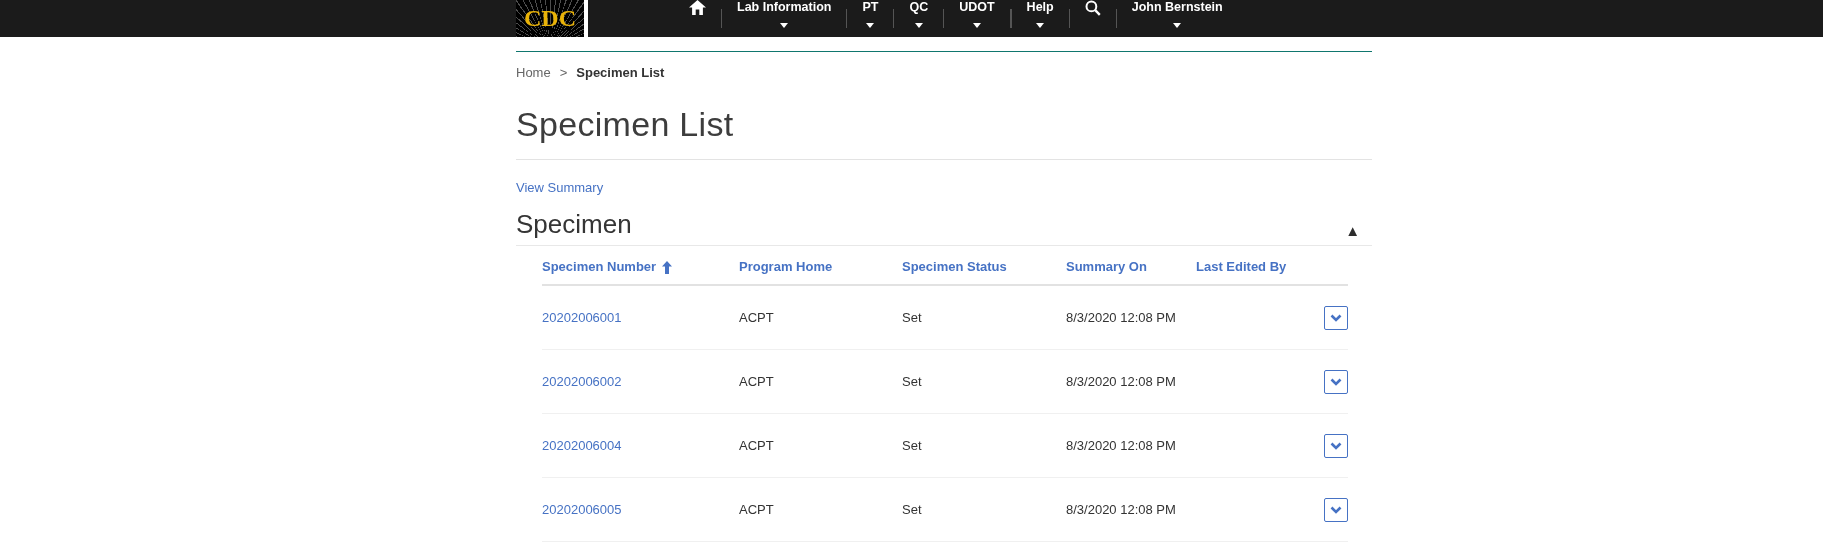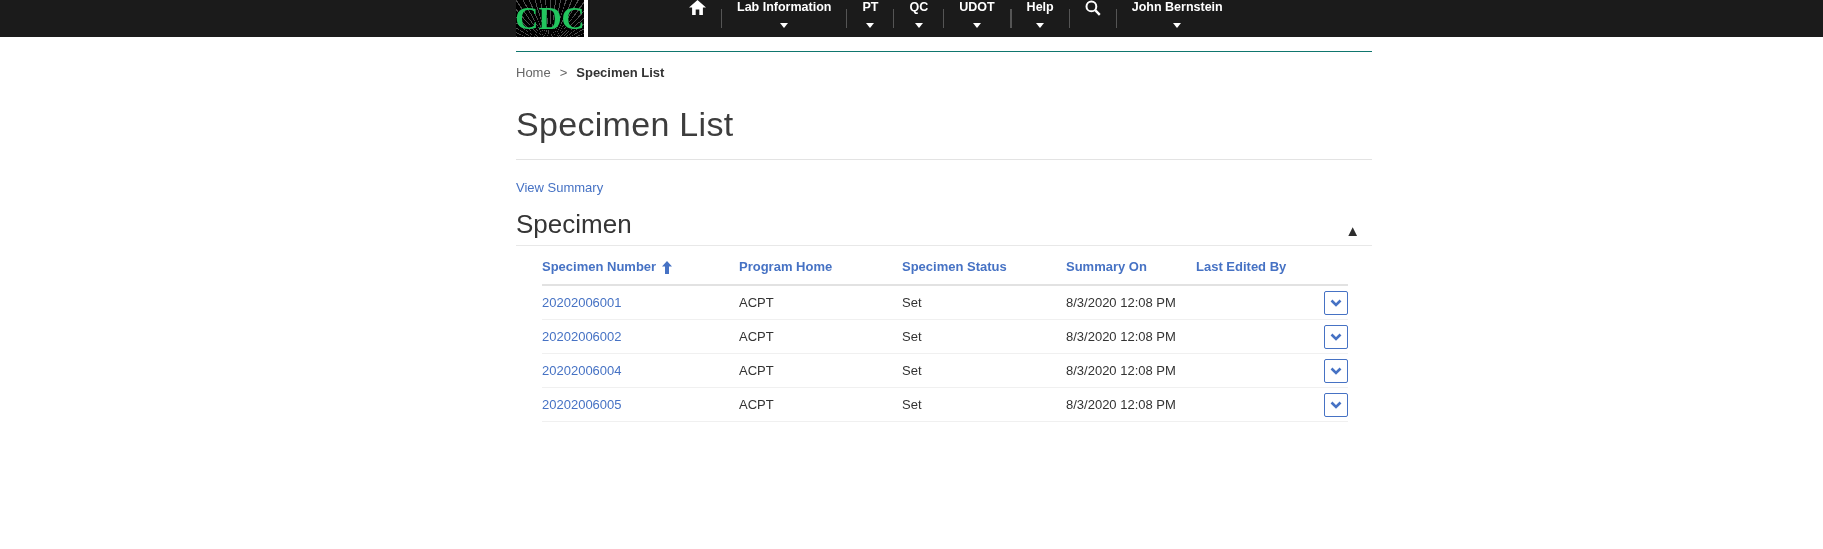--- a/index.html
+++ b/index.html
@@ -6,21 +6,21 @@
   html,body { margin:0; padding:0; background:#ffffff; }
   body { font-family:"Liberation Sans", sans-serif; }
   .shell { position:relative; width:1823px; height:549px; background:#fff; overflow:hidden; }
 
   
   .navbar { height:37px; background:#1b1b1b; display:flex; align-items:stretch; }
   .nav-inner { display:flex; align-items:stretch; margin-left:516px; }
   .logo { width:72px; position:relative; background:#000; display:flex; align-items:center; justify-content:center; border-right:4px solid #fff; cursor:pointer; }
   .logo::before { content:""; position:absolute; inset:0;
     background: repeating-conic-gradient(from -60deg at 50% 130%, rgba(255,255,255,0.30) 0deg 1.2deg, transparent 1.2deg 6deg); }
-  .logo-text { position:relative; color:#22c55e; font-weight:700; font-size:32px; letter-spacing:0px; font-family:"Liberation Serif", serif; }
+  .logo-text { position:relative; color:#eab308; font-weight:700; font-size:24px; letter-spacing:0px; font-family:"Liberation Serif", serif; }
   .menu { display:flex; align-items:center; margin-left:86px; }
   .nav-item { display:flex; align-items:center; gap:7px; color:#fff; font-size:12.5px; font-weight:700;
     padding:0 15px; height:37px; text-decoration:none; cursor:pointer; white-space:nowrap;flex-direction:column; }
   .sep { width:1px; height:19px; background:#555; align-self:center; }
   .caret { width:0; height:0; border-left:4px solid transparent; border-right:4px solid transparent; border-top:5px solid #fff; display:inline-block; margin-top:2px; }
   .icon-btn svg { display:block; }
 
   
   .content { margin-left:516px; width:856px; border-top:1px solid #0f766e; margin-top:14px; }
   .breadcrumb { padding-top:13px; font-size:13px; color:#666; display:flex; gap:9px; align-items:center; }
@@ -35,21 +35,21 @@
   .section-header { display:flex; justify-content:space-between; align-items:flex-end; margin-top:13px; padding-bottom:5px; border-bottom:1px solid #e8e8e8; }
   .section-title { margin:0; font-size:26px; font-weight:300; color:#353535; }
   .collapse-btn { background:none; border:none; padding:0 12px 2px 0; cursor:pointer; color:#2d2d2d; font-size:15px; line-height:1; }
 
   
   .table-wrap { margin-left:26px; margin-top:5px; }
   table { border-collapse:collapse; width:806px; table-layout:fixed; font-size:13px; color:#333; }
   col.c1{width:197px} col.c2{width:163px} col.c3{width:164px} col.c4{width:130px} col.c5{width:119px} col.c6{width:33px}
   th { text-align:left; color:#4672c4; font-weight:700; padding:8px 0 10px 0; border-bottom:2px solid #e2e2e2; font-size:13px; }
   th .th-inner { display:inline-flex; align-items:flex-end; gap:6px; cursor:pointer; }
-  td { padding:9px 0; border-bottom:1px solid #f0f0f0; vertical-align:middle; }
+  td { padding:24px 0; border-bottom:1px solid #f0f0f0; vertical-align:middle; }
   td.actions { padding:4px 0; text-align:right; }
   a.cell-link { color:#4672c4; text-decoration:none; cursor:pointer; }
   .row-menu-btn { width:24px; height:24px; border:1px solid #4672c4; border-radius:2px; background:#fff;
     display:inline-flex; align-items:center; justify-content:center; cursor:pointer; padding:0; }
   .row-menu-btn svg { display:block; }
 </style>
 </head>
 <body>
 
 <div class="shell">

